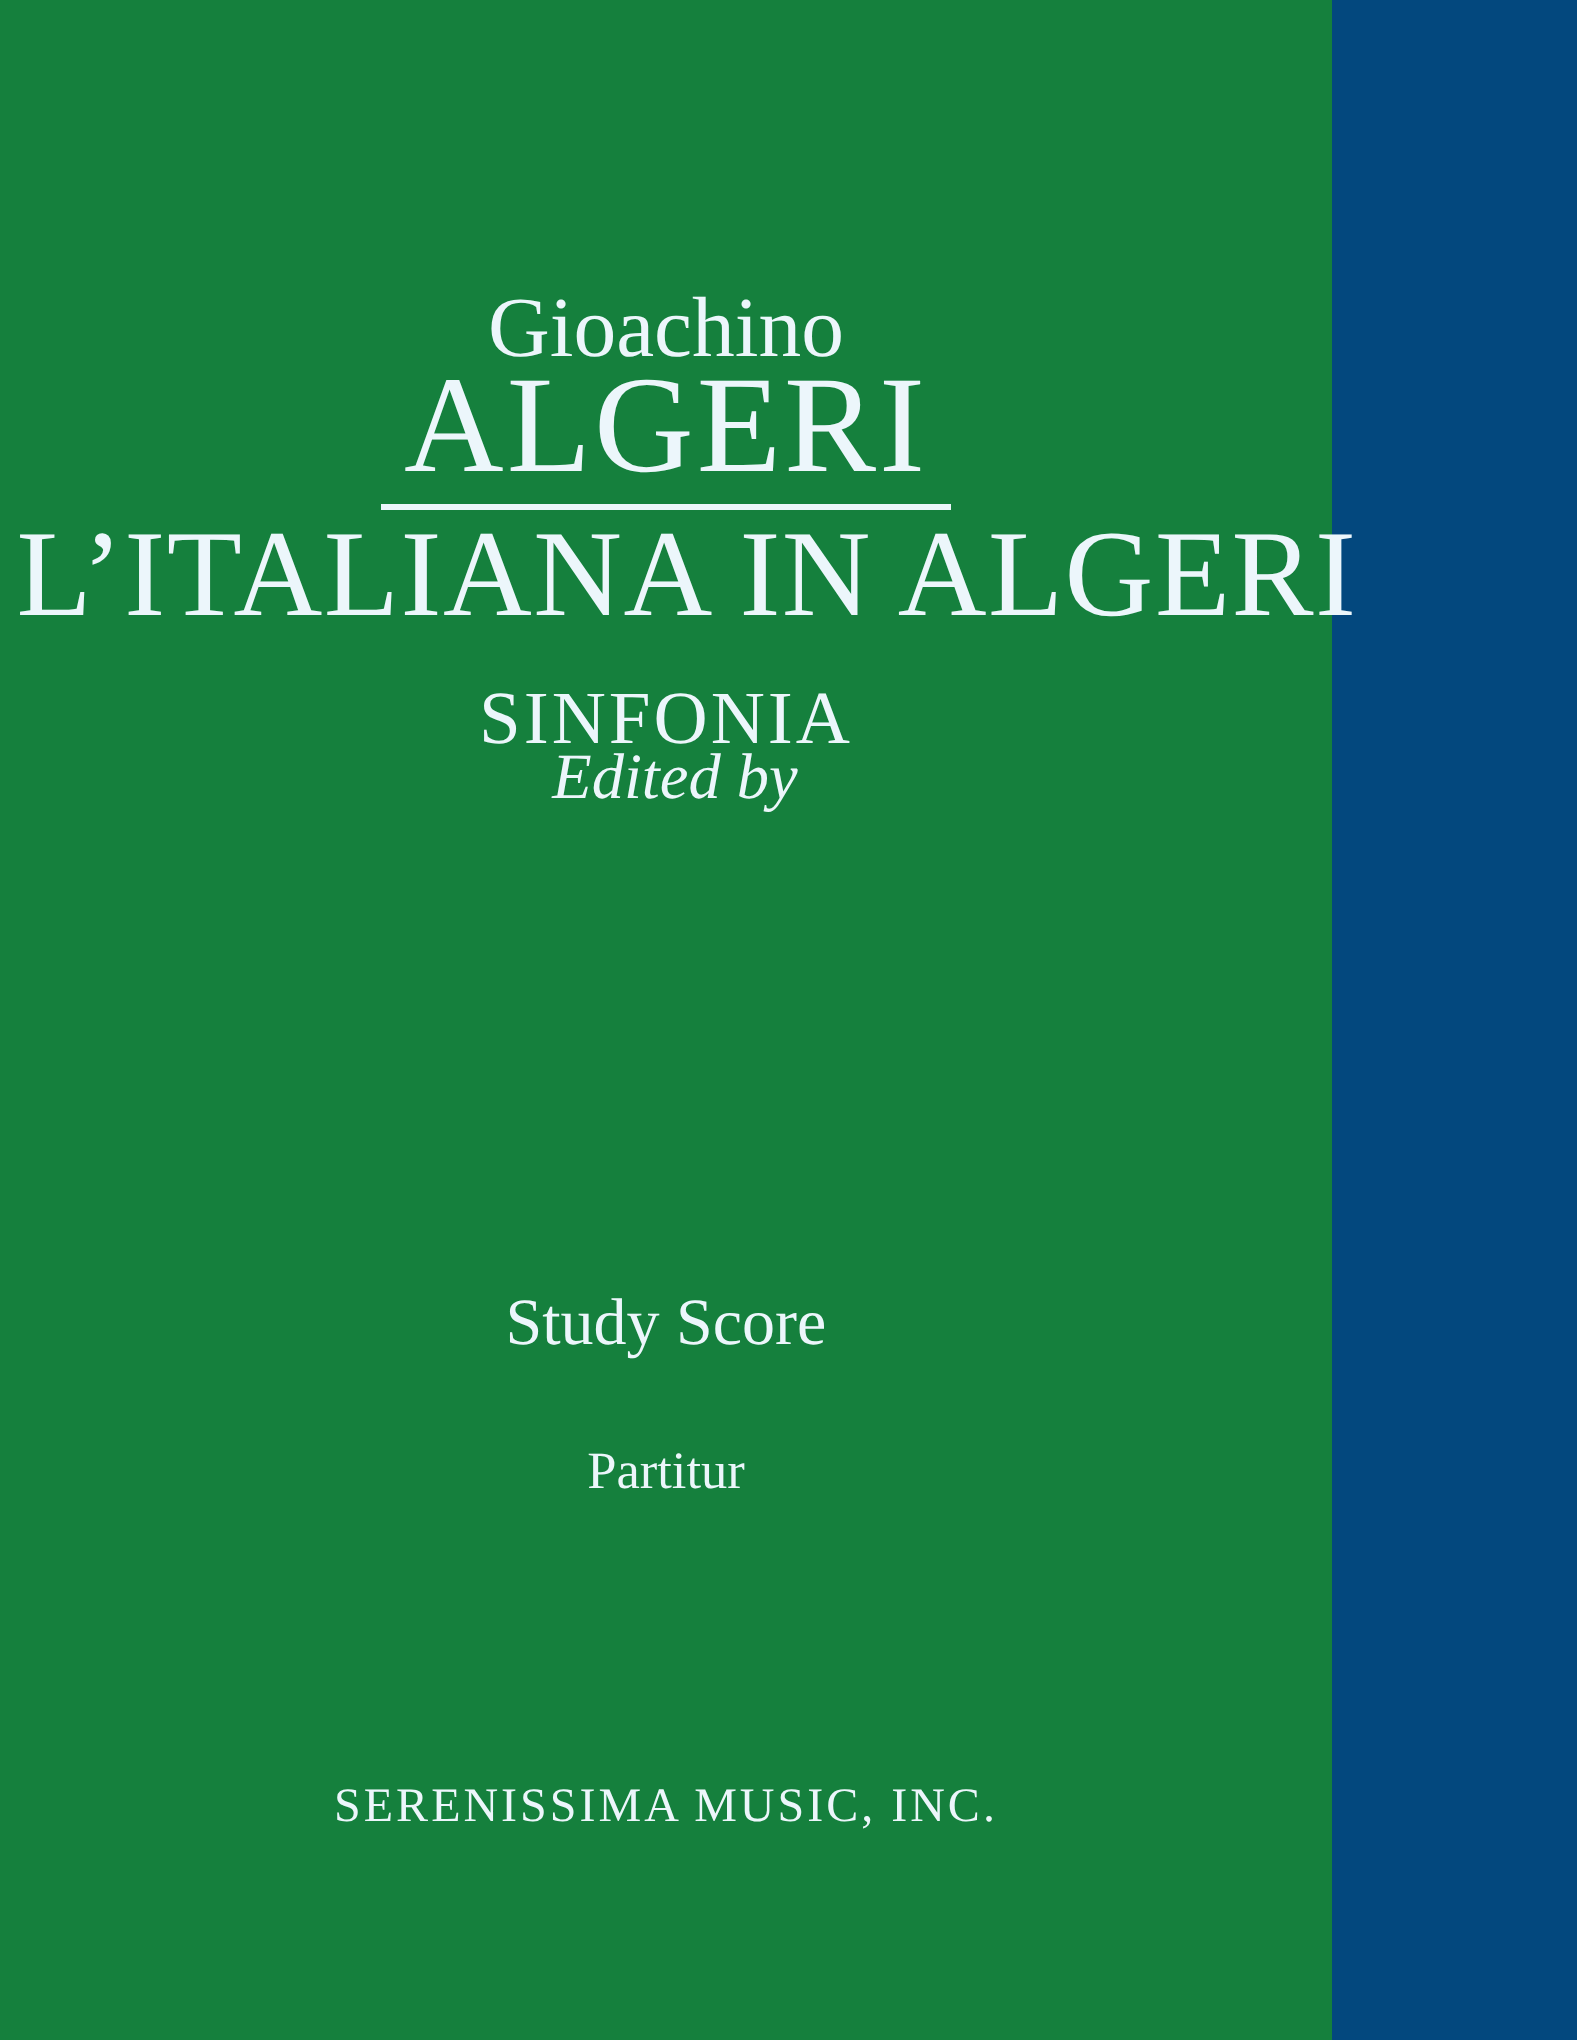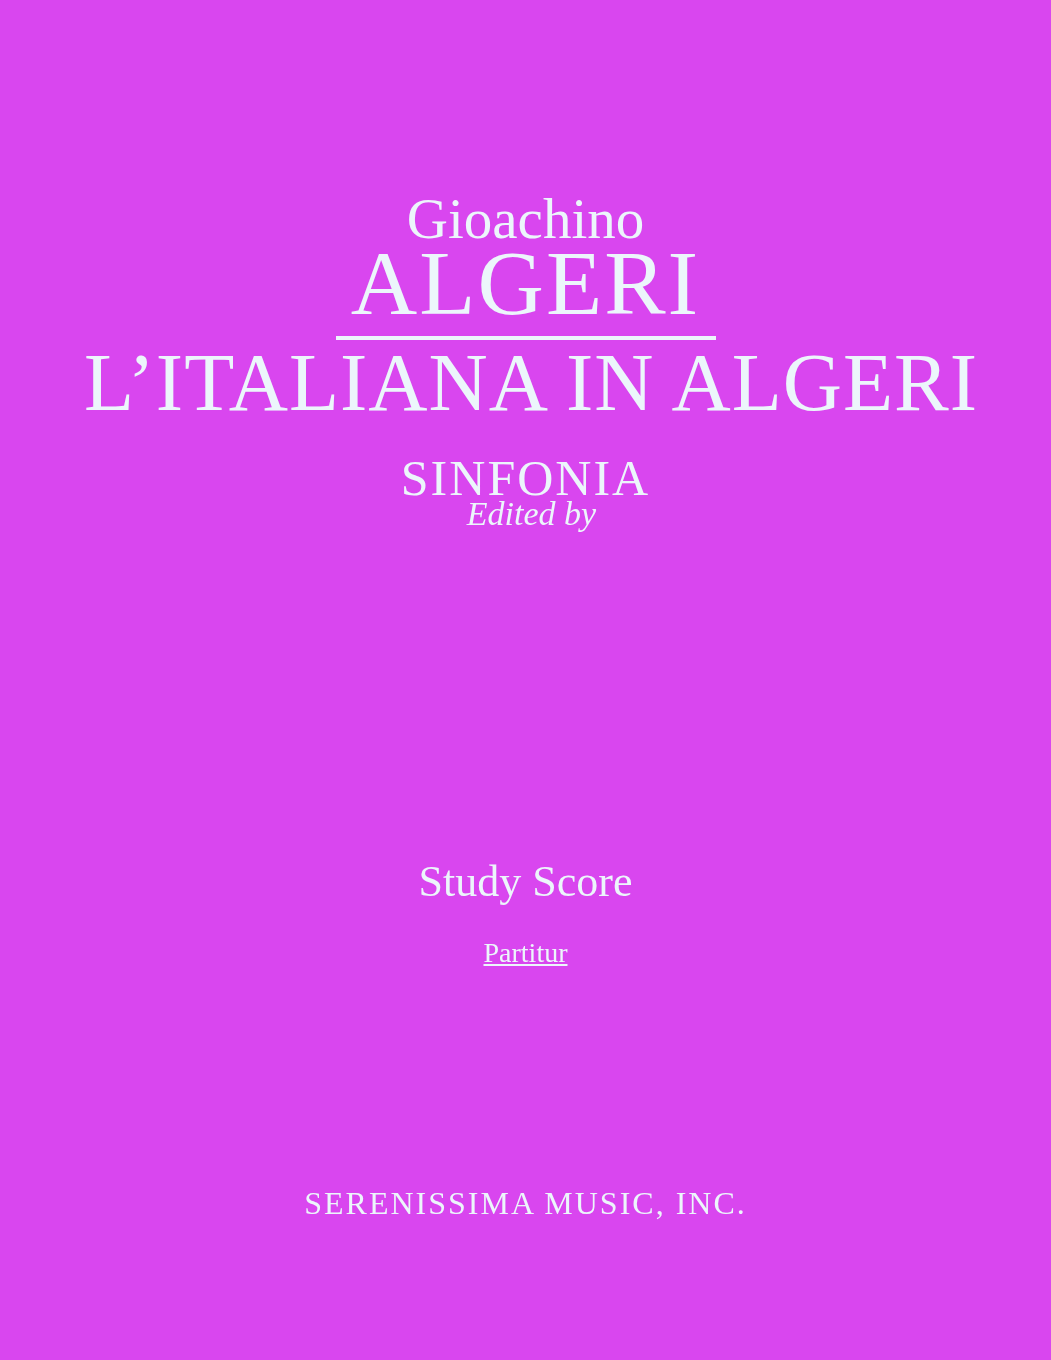--- a/index.html
+++ b/index.html
@@ -8,23 +8,23 @@
   }
   body {
     width: 1051px;
     height: 1360px;
     background: #03487e;
     overflow: hidden;
     font-family: "Liberation Serif", serif;
   }
   .cover {
     position: relative;
-    width: 1051px;
+    width: 888px;
     height: 1360px;
-    background: #d946ef;
+    background: #15803d;
     color: #ecf6fb;
   }
   .line {
     position: absolute;
     left: 0;
     right: 0;
     text-align: center;
     line-height: 1;
     white-space: nowrap;
   }
@@ -52,36 +52,35 @@
     letter-spacing: 1px;
     padding-left: 11px;
   }
   .subtitle {
     top: 453px;
     font-size: 50px;
     letter-spacing: 2px;
   }
   .edited-by {
     top: 497px;
-    font-size: 34px;
+    font-size: 43px;
     font-style: italic;
     margin-left: 12px;
   }
   .editor {
     top: 532px;
     font-size: 47px;
   }
   .score-type {
     top: 860px;
     font-size: 44px;
   }
   .score-type-alt {
-    top: 939px;
-    font-size: 28px;
-    text-decoration: underline;
+    top: 963px;
+    font-size: 35px;
   }
   .publisher {
     top: 1187px;
     font-size: 32px;
     letter-spacing: 2px;
   }
 </style>
 </head>
 <body>
 

